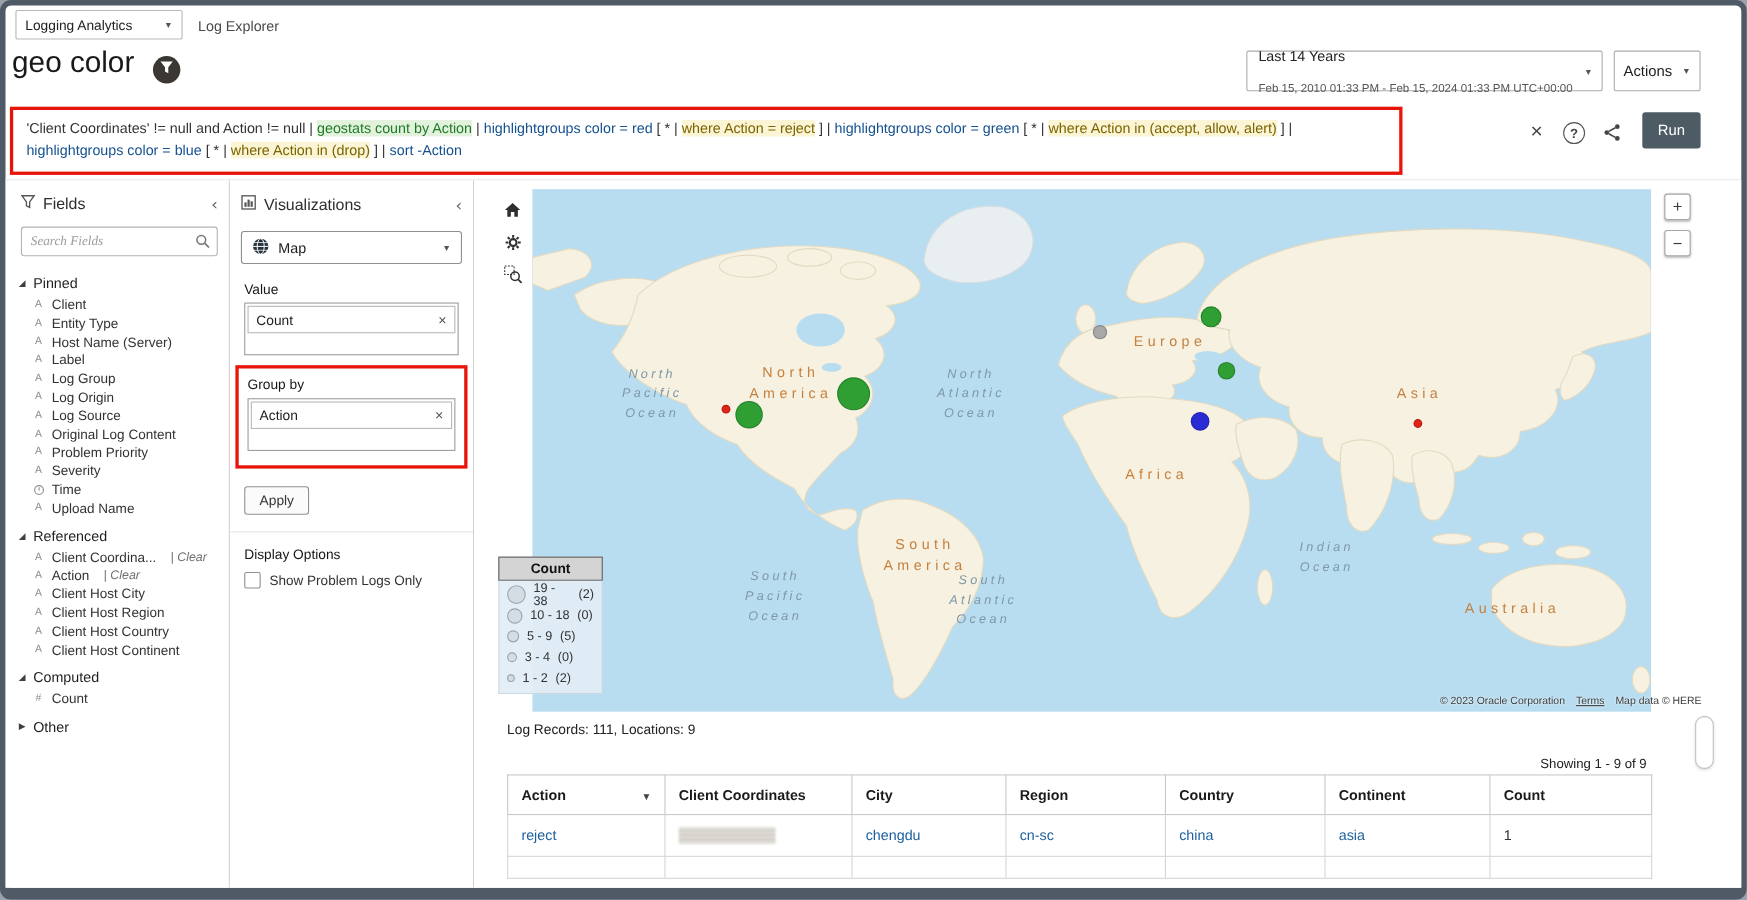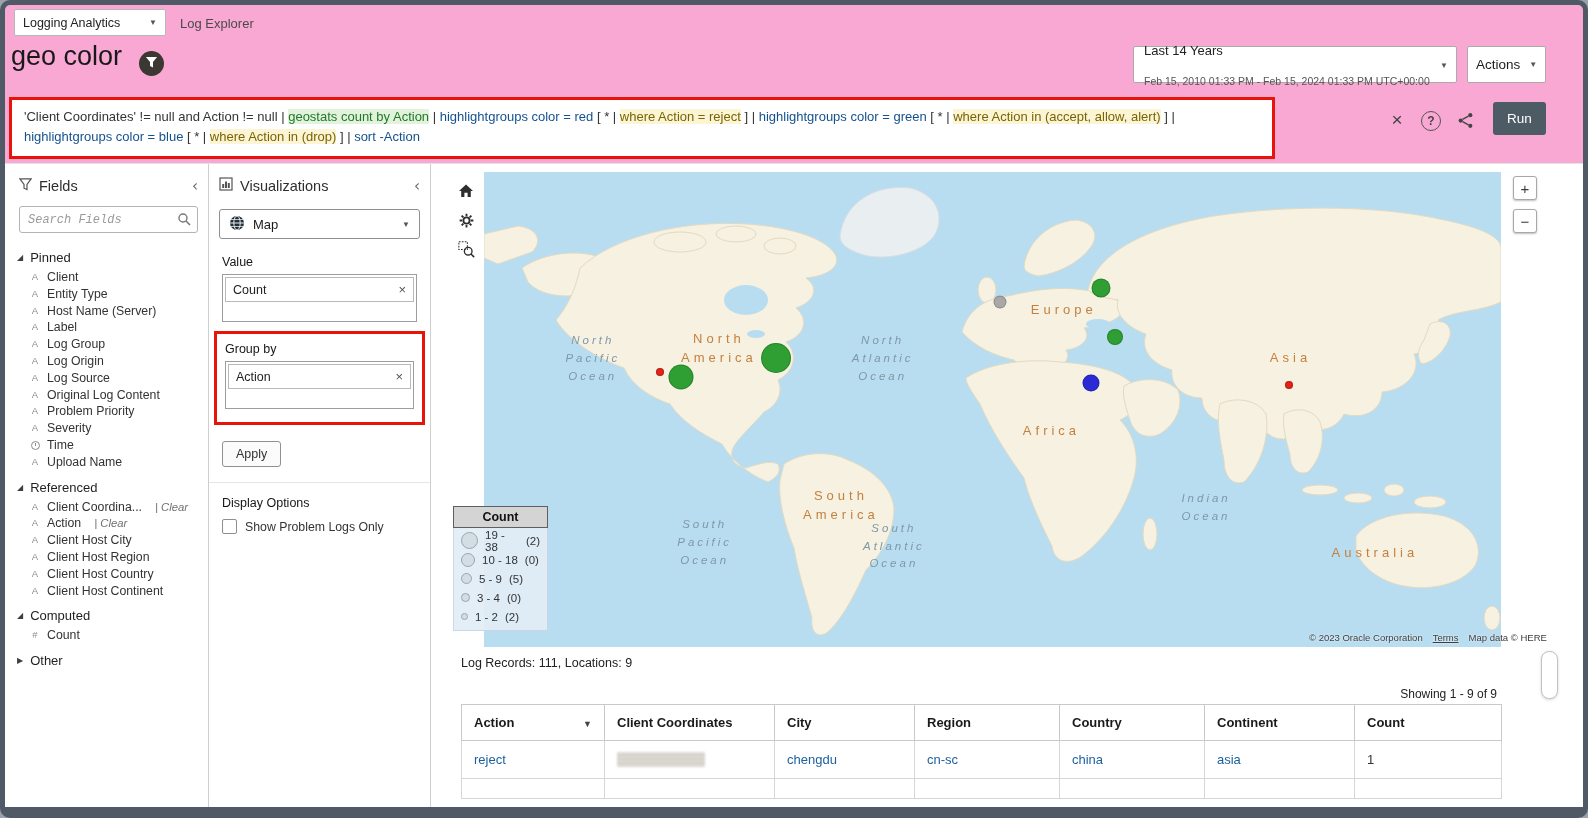--- a/index.html
+++ b/index.html
@@ -1,19 +1,19 @@
 <!DOCTYPE html>
 <html style="--annotation-red: #e81309; --run-button-bg: #4d5b64; --link-blue: #1c5f9e; --ocean-blue: #b9ddf0; --land-cream: #f6f1e0; --bubble-green: #2f9e33; --bubble-blue: #2b2bd6; --bubble-red: #e02418; --bubble-gray: #a8a8a8;"><head>
 <meta charset="utf-8">
 <style>
   * { box-sizing: border-box; margin: 0; padding: 0; }
   html,body { background:#9aa2ab; }
   body { font-family:"Liberation Sans", sans-serif; color:#333; }
 
-  .frame { position:relative; width:1588px; height:818px; background:#f9a8d4;
+  .frame { position:relative; width:1588px; height:818px; background:#ffffff;
            border:5px solid #4f5a66; border-bottom-width:11px; border-radius:10px;
            overflow:hidden; }
 
   
   .app-select { position:absolute; left:9px; top:4px; width:152px; height:27px;
     border:1px solid #b7b7b7; border-radius:2px; background:#fff; display:flex;
     align-items:center; padding:0 8px; font-size:12.5px; color:#222; cursor:pointer; }
   .caret { font-size:8px; color:#555; }
   .app-select .caret { margin-left:auto; }
   .breadcrumb { position:absolute; left:175px; top:11px; font-size:13px; color:#4a4a4a; }
@@ -57,21 +57,21 @@
   .fields-panel { position:absolute; left:4px; top:0; bottom:0; width:200px; border-right:1px solid #cfcfcf; background:#fff; overflow:hidden; }
   .viz-panel    { position:absolute; left:204px; top:0; bottom:0; width:222px; border-right:1px solid #cfcfcf; background:#fff; }
   .content      { position:absolute; left:426px; top:0; right:0; bottom:0; background:#fff; }
 
   
   .panel-header { display:flex; align-items:center; gap:7px; padding:13px 10px 9px 10px; }
   .panel-title { font-size:14.5px; color:#2e2e2e; }
   .collapse { margin-left:auto; font-size:15px; color:#666; cursor:pointer; font-family:"DejaVu Sans",sans-serif; }
   .fp-search { position:relative; margin:2px 10px 8px; }
   .fp-search input { width:100%; height:27px; border:1px solid #b3b3b3; border-radius:3px;
-    padding:0 26px 0 8px; font-size:12px; font-family:Liberation Mono, monospace; color:#333; }
+    padding:0 26px 0 8px; font-size:12px; font-family:Liberation Serif, serif; color:#333; }
   .fp-search input::placeholder { font-style:italic; color:#9a9a9a; }
   .search-icon { position:absolute; right:7px; top:6px; }
   .fsec-h { display:flex; align-items:center; gap:7px; padding:9px 8px 4px 8px; font-size:13px; color:#1f1f1f; cursor:pointer; }
   .tri { font-size:8px; color:#3f3f3f; }
   .fitem { display:flex; align-items:center; gap:7px; padding:1px 6px 1px 21px; font-size:12.3px;
     line-height:14.8px; color:#333; cursor:pointer; white-space:nowrap; }
   .fico { width:10px; font-size:9.5px; color:#8c8c8c; text-align:center; flex:none; }
   .fico-clock { width:9px; height:9px; border:1px solid #8c8c8c; border-radius:50%; position:relative; margin-left:1px; }
   .fico-clock::after { content:""; position:absolute; left:3px; top:1px; width:1px; height:3px; background:#8c8c8c; }
   .fclear { font-size:11.3px; color:#707070; font-style:italic; margin-left:6px; }

